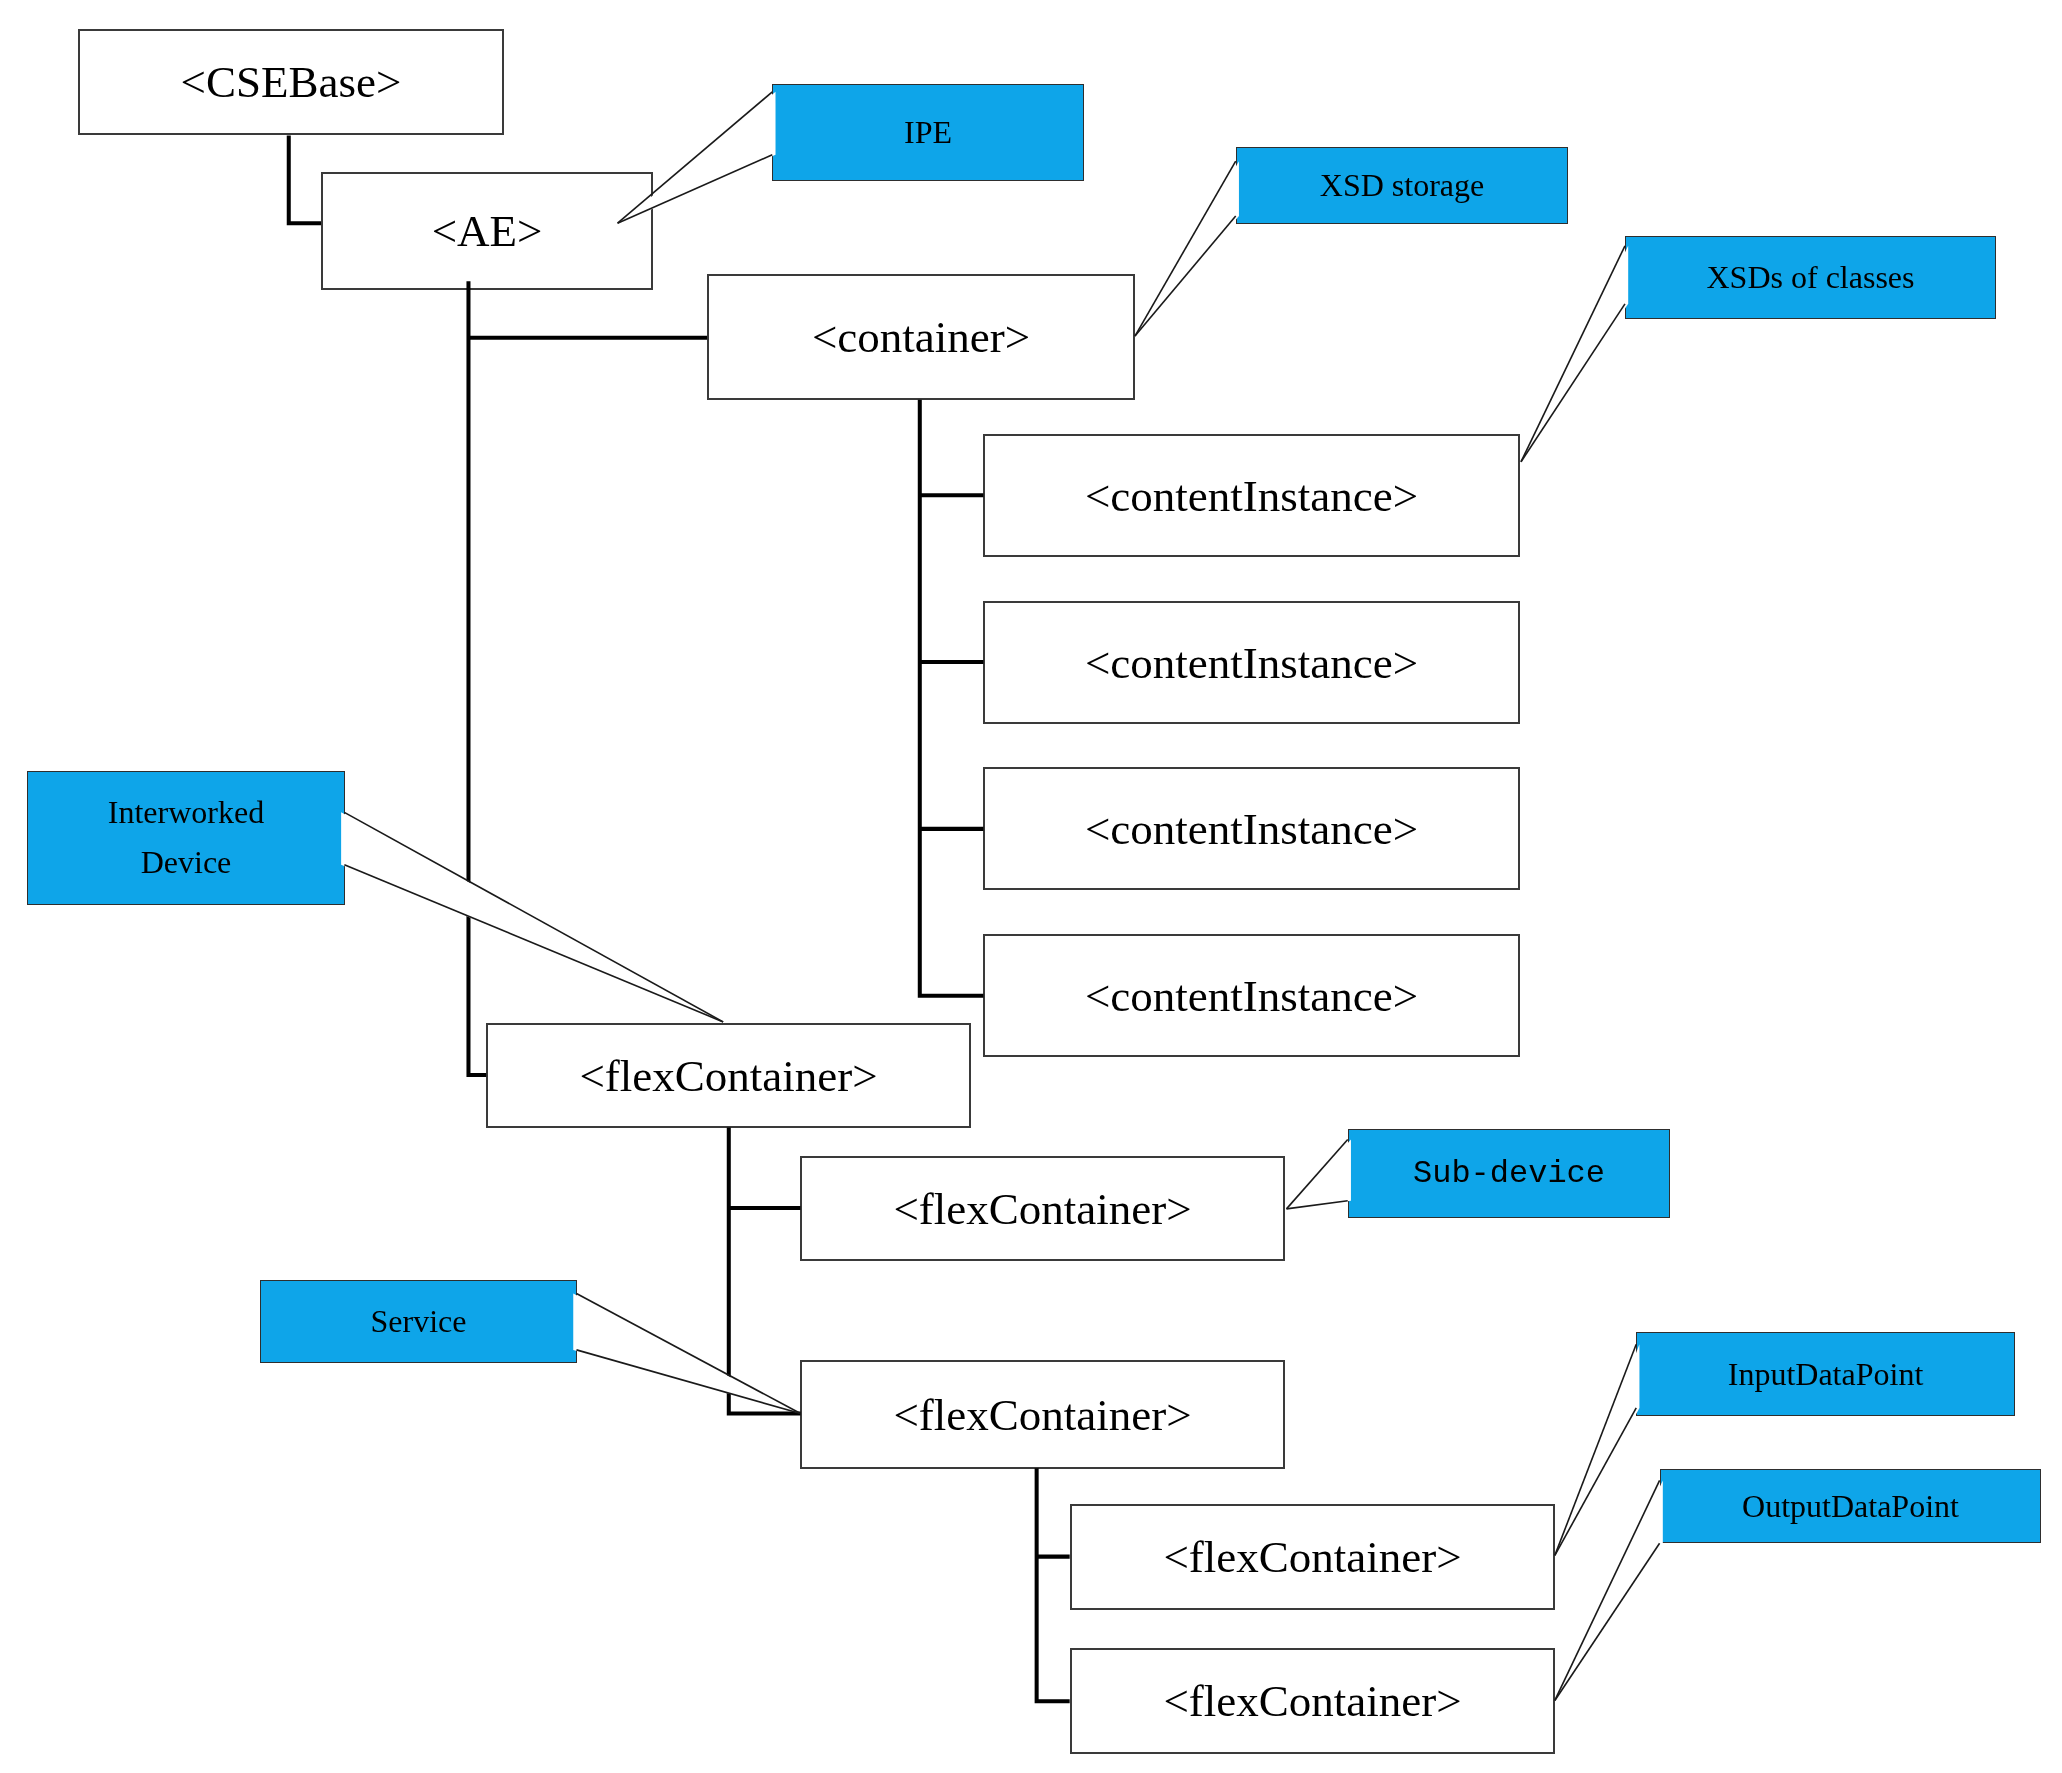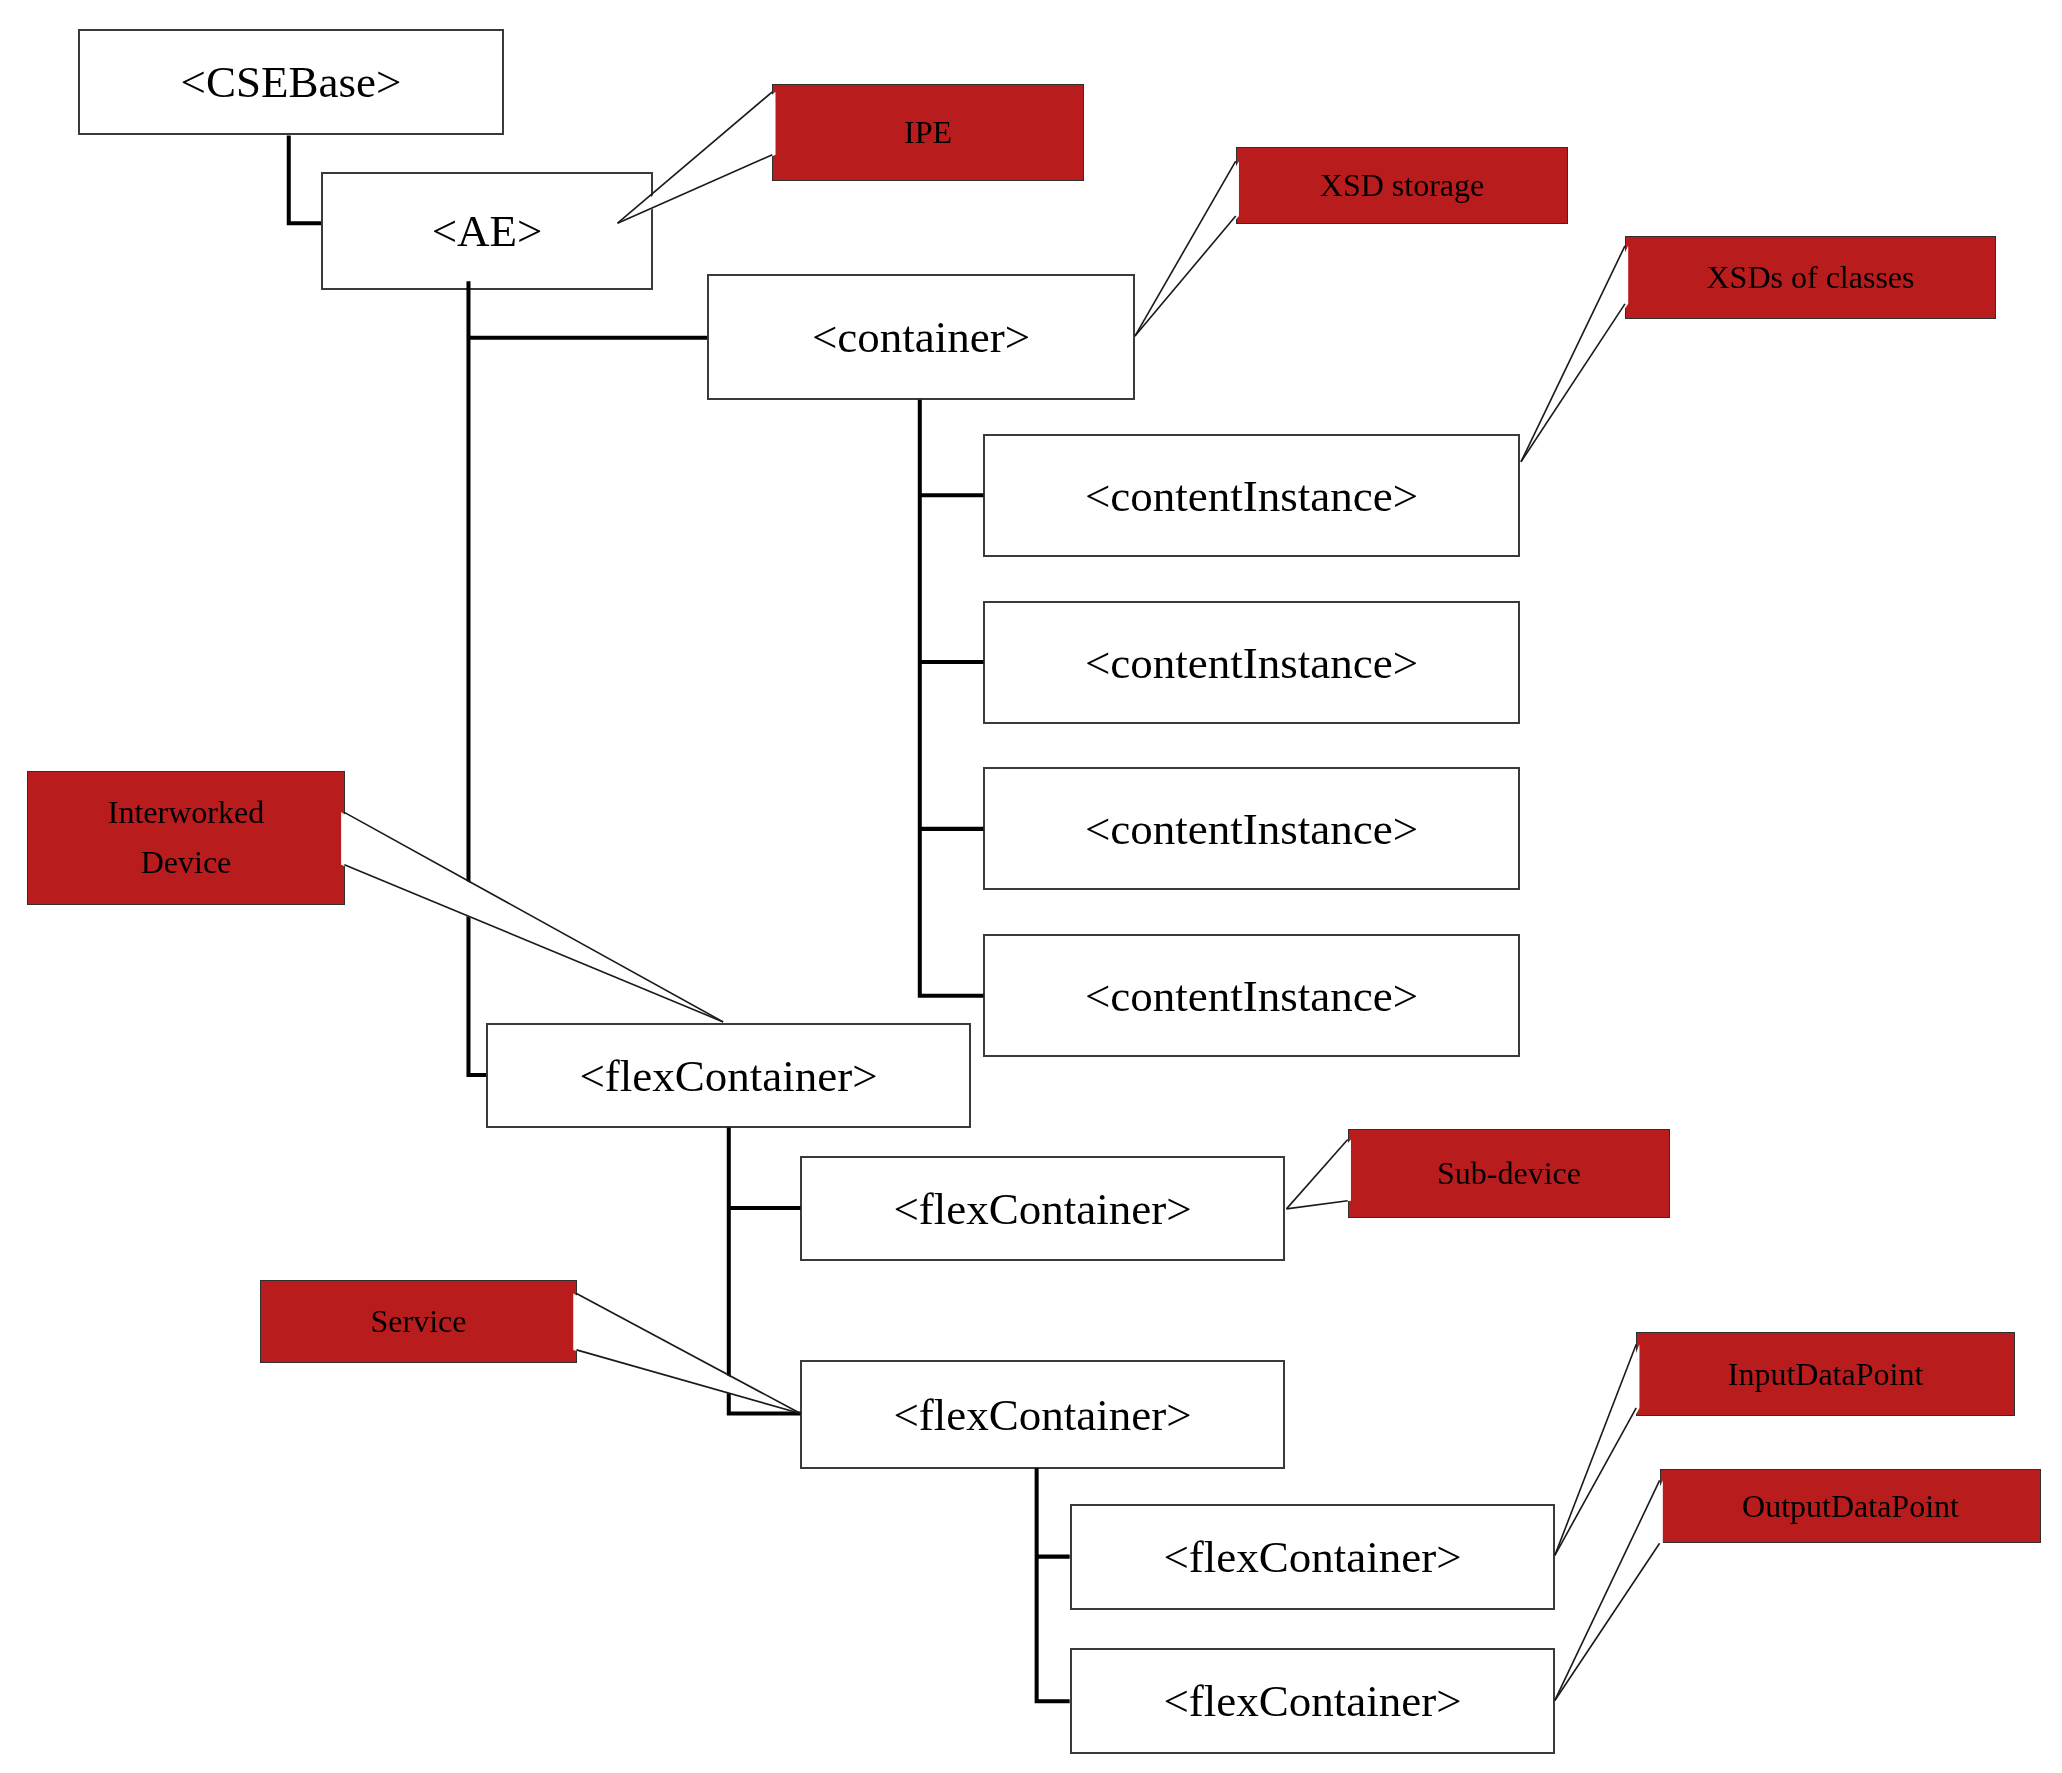--- a/index.html
+++ b/index.html
@@ -15,21 +15,21 @@
     position:absolute;
     background:#ffffff;
     border:2.4px solid #3a3a3a;
     display:flex;align-items:center;justify-content:center;
     font-size:45px;color:#000000;
     box-sizing:border-box;
     white-space:nowrap;
   }
   .callout{
     position:absolute;
-    background:#b91c1c;
+    background:#0ea5e9;
     border:1.6px solid #2e2e2e;
     display:flex;align-items:center;justify-content:center;
     font-size:32px;color:#000000;
     box-sizing:border-box;
     text-align:center;
   }
   .callout .two-line{line-height:1.55;}
   #overlay{
     position:absolute;left:0;top:0;
     pointer-events:none;
@@ -100,21 +100,21 @@
     <span>XSDs of classes</span>
   </div>
 
   <div class="callout" style="left:27px;top:771px;width:318px;height:134px;">
     <span class="two-line">
       <span>Interworked</span><br>
       <span>Device</span>
     </span>
   </div>
 
-  <div class="callout" style="left:1348px;top:1129px;width:322px;height:89px;">
+  <div class="callout" style="left:1348px;top:1129px;width:322px;height:89px;font-family:Liberation Mono, monospace;">
     <span>Sub-device</span>
   </div>
 
   <div class="callout" style="left:260px;top:1280px;width:317px;height:83px;">
     <span>Service</span>
   </div>
 
   <div class="callout" style="left:1636px;top:1332px;width:379px;height:84px;text-align:right;">
     <span>InputDataPoint</span>
   </div>

